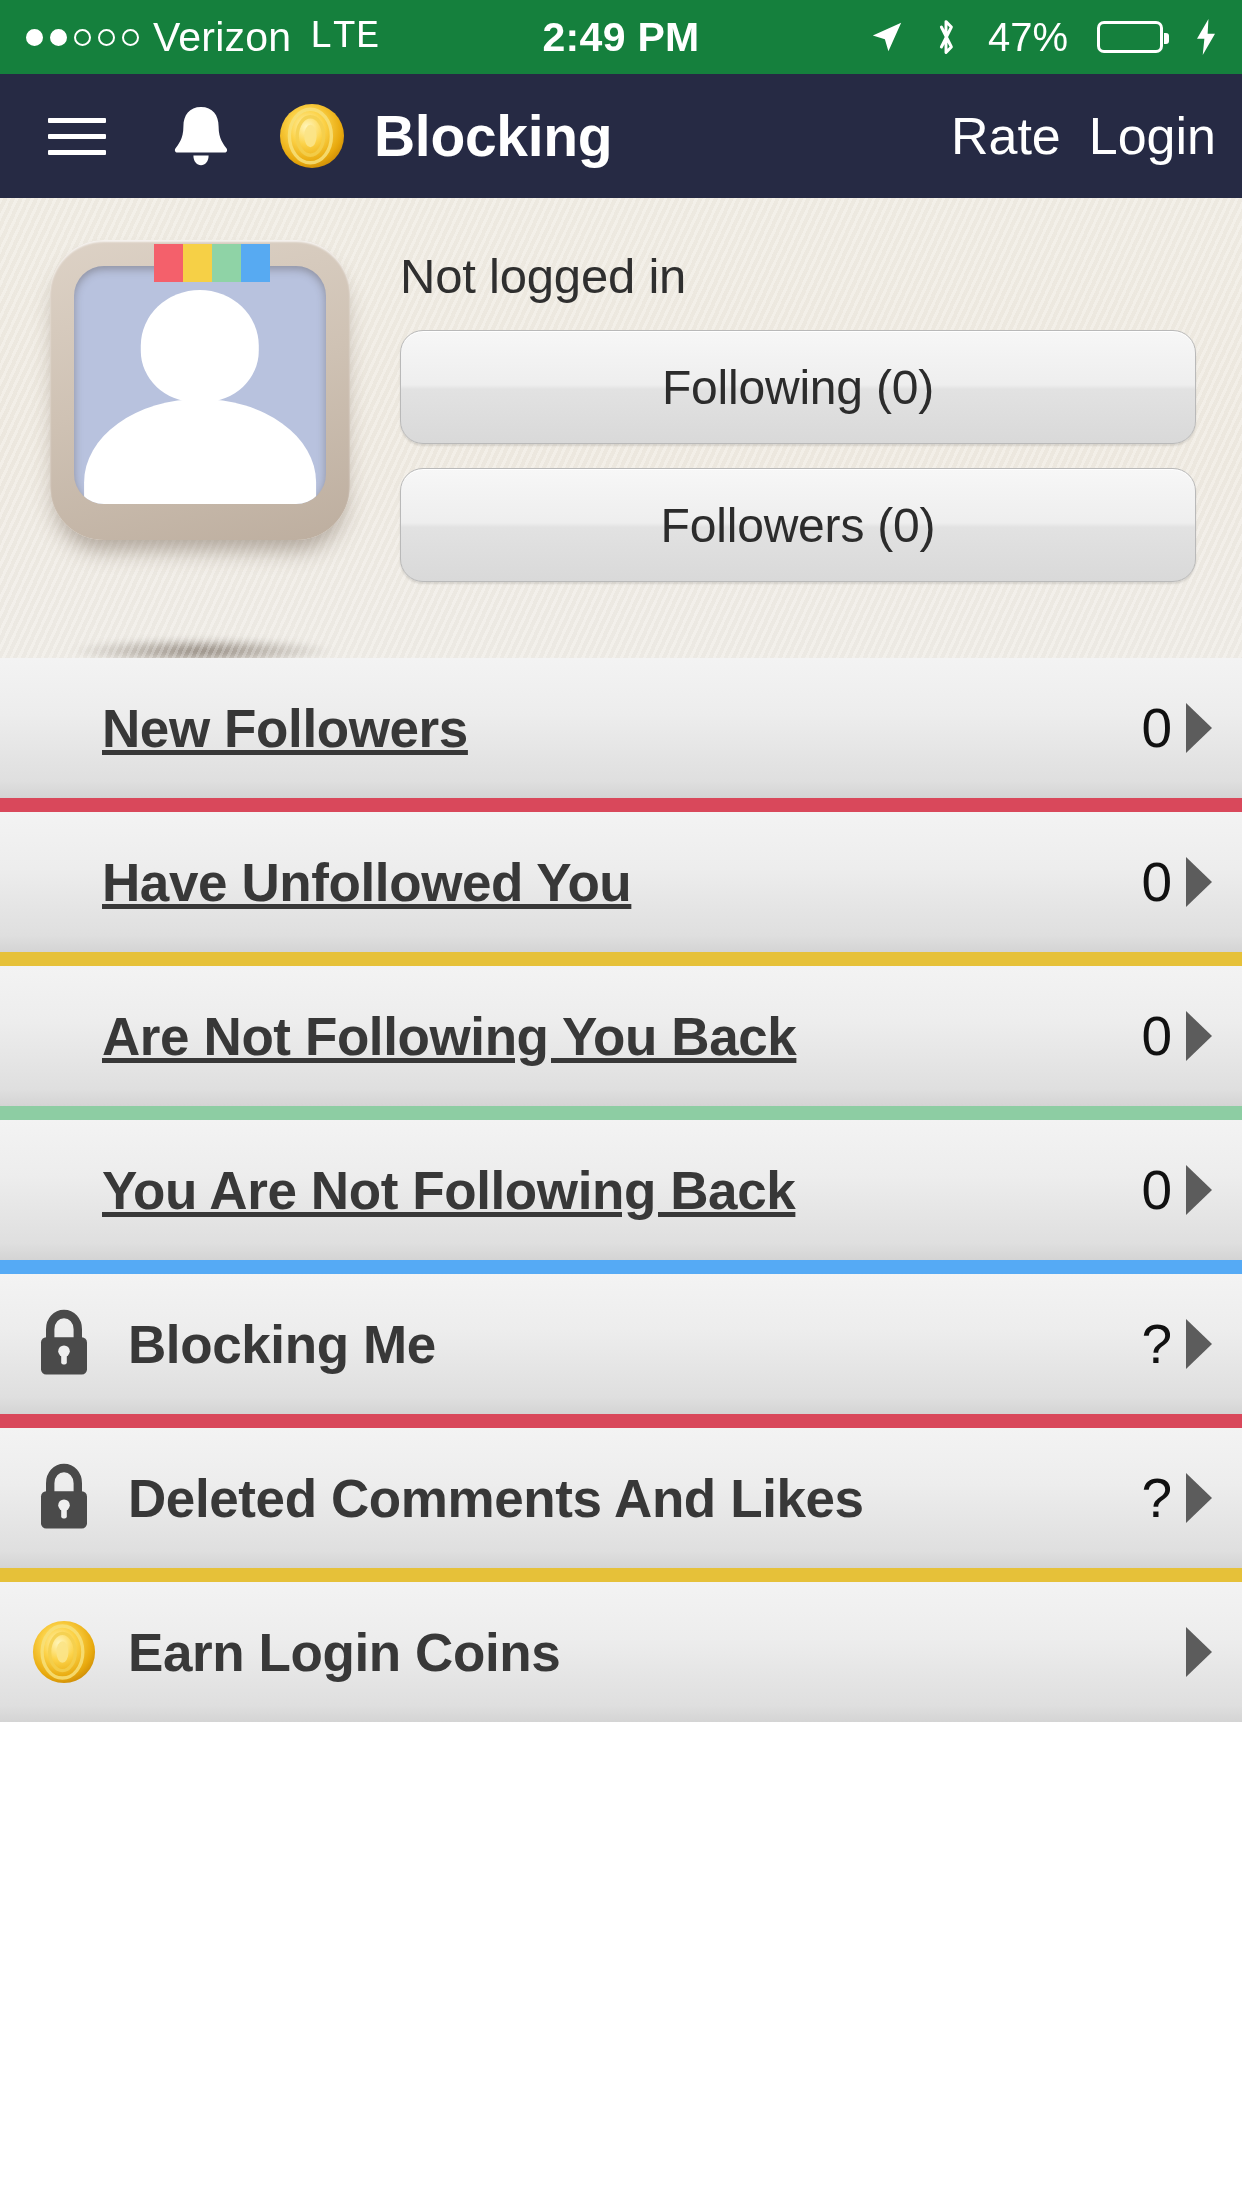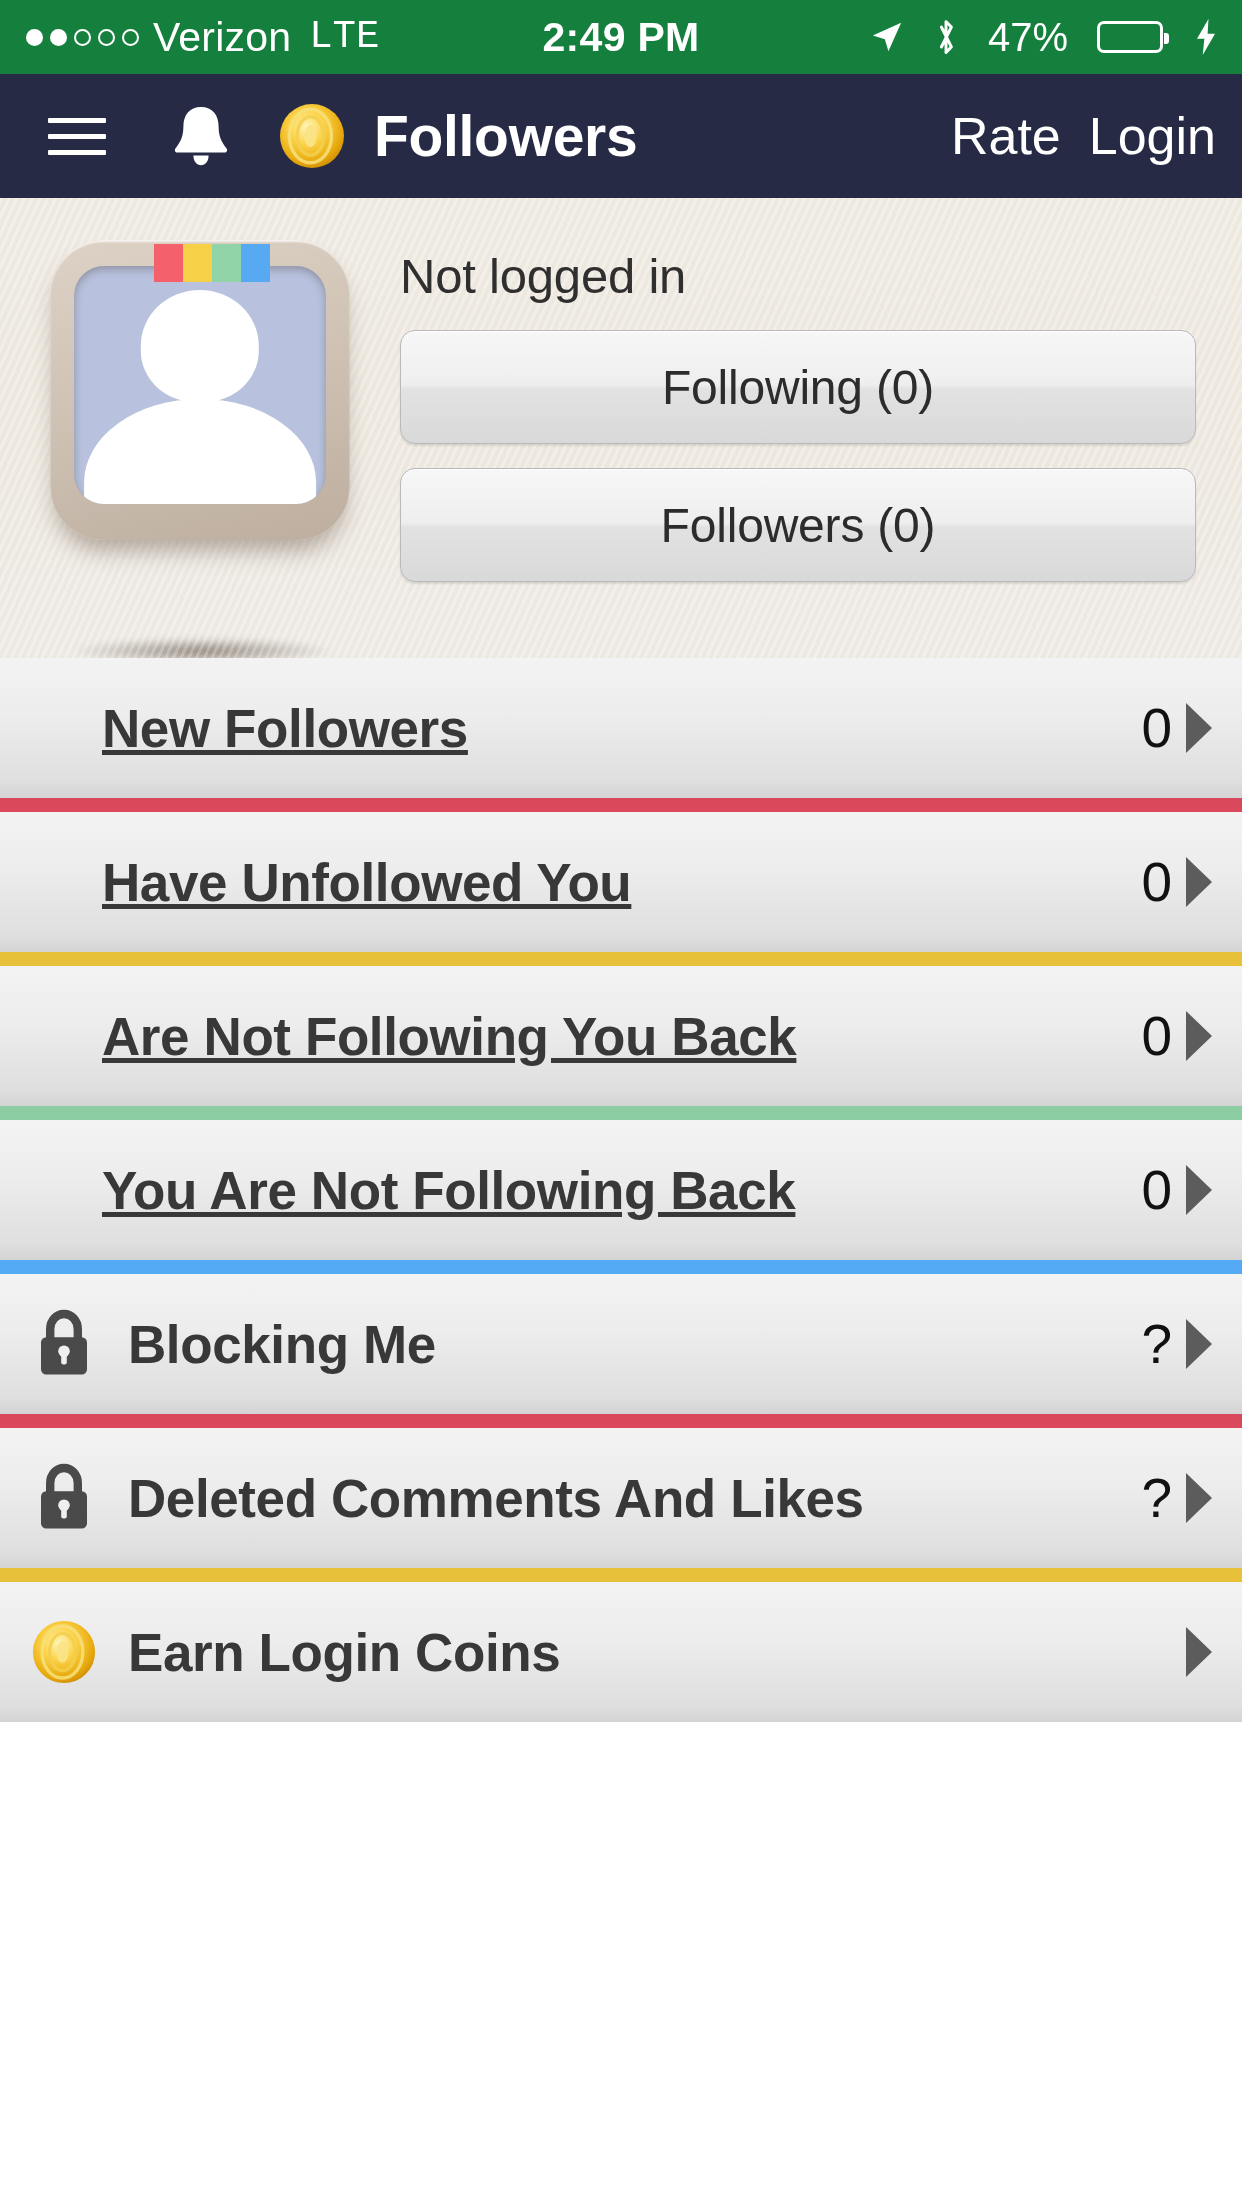--- a/index.html
+++ b/index.html
@@ -248,21 +248,21 @@
     font-size: 49px;
     color: #2f2f2f;
     font-weight: 400;
     margin: 0 0 26px 0;
     letter-spacing: -0.2px;
   }
   .pill-btn {
     display: block;
     width: 100%;
     height: 114px;
-    border-radius: 15px;
+    border-radius: 23px;
     border: 1.5px solid #b9b9b9;
     background: linear-gradient(180deg, #f7f7f7 0%, #eeeeee 48%, #e2e2e2 52%, #d9d9d9 100%);
     color: #2c2c2c;
     font-size: 48px;
     font-family: "Liberation Sans", "DejaVu Sans", sans-serif;
     font-weight: 400;
     letter-spacing: -0.2px;
     box-shadow: 0 2px 2px rgba(0,0,0,0.10), inset 0 1px 0 rgba(255,255,255,0.9);
     margin-bottom: 24px;
     cursor: pointer;
@@ -386,21 +386,21 @@
           <stop offset="100%" stop-color="#c98807"></stop>
         </radialGradient>
       </defs>
       <circle cx="17" cy="17" r="16" fill="url(#coinGradNav)"></circle>
       <ellipse cx="16.2" cy="17" rx="10.5" ry="13.4" fill="none" stroke="#f7e07a" stroke-width="1.7" opacity="0.85"></ellipse>
       <ellipse cx="16.2" cy="17" rx="6.6" ry="9.6" fill="none" stroke="#f3cf4e" stroke-width="1.7" opacity="0.85"></ellipse>
       <ellipse cx="16.2" cy="17" rx="3.1" ry="5.6" fill="#fbe487" opacity="0.95"></ellipse>
     </svg>
   </span>
 
-  <span class="nav-title">Followers</span>
+  <span class="nav-title">Blocking</span>
 
   <div class="nav-actions">
     <span class="nav-btn">Rate</span>
     <span class="nav-btn">Login</span>
   </div>
 </div>
 
 <div class="profile">
   <div class="avatar-holder">
     <div class="avatar-shadow"></div>

